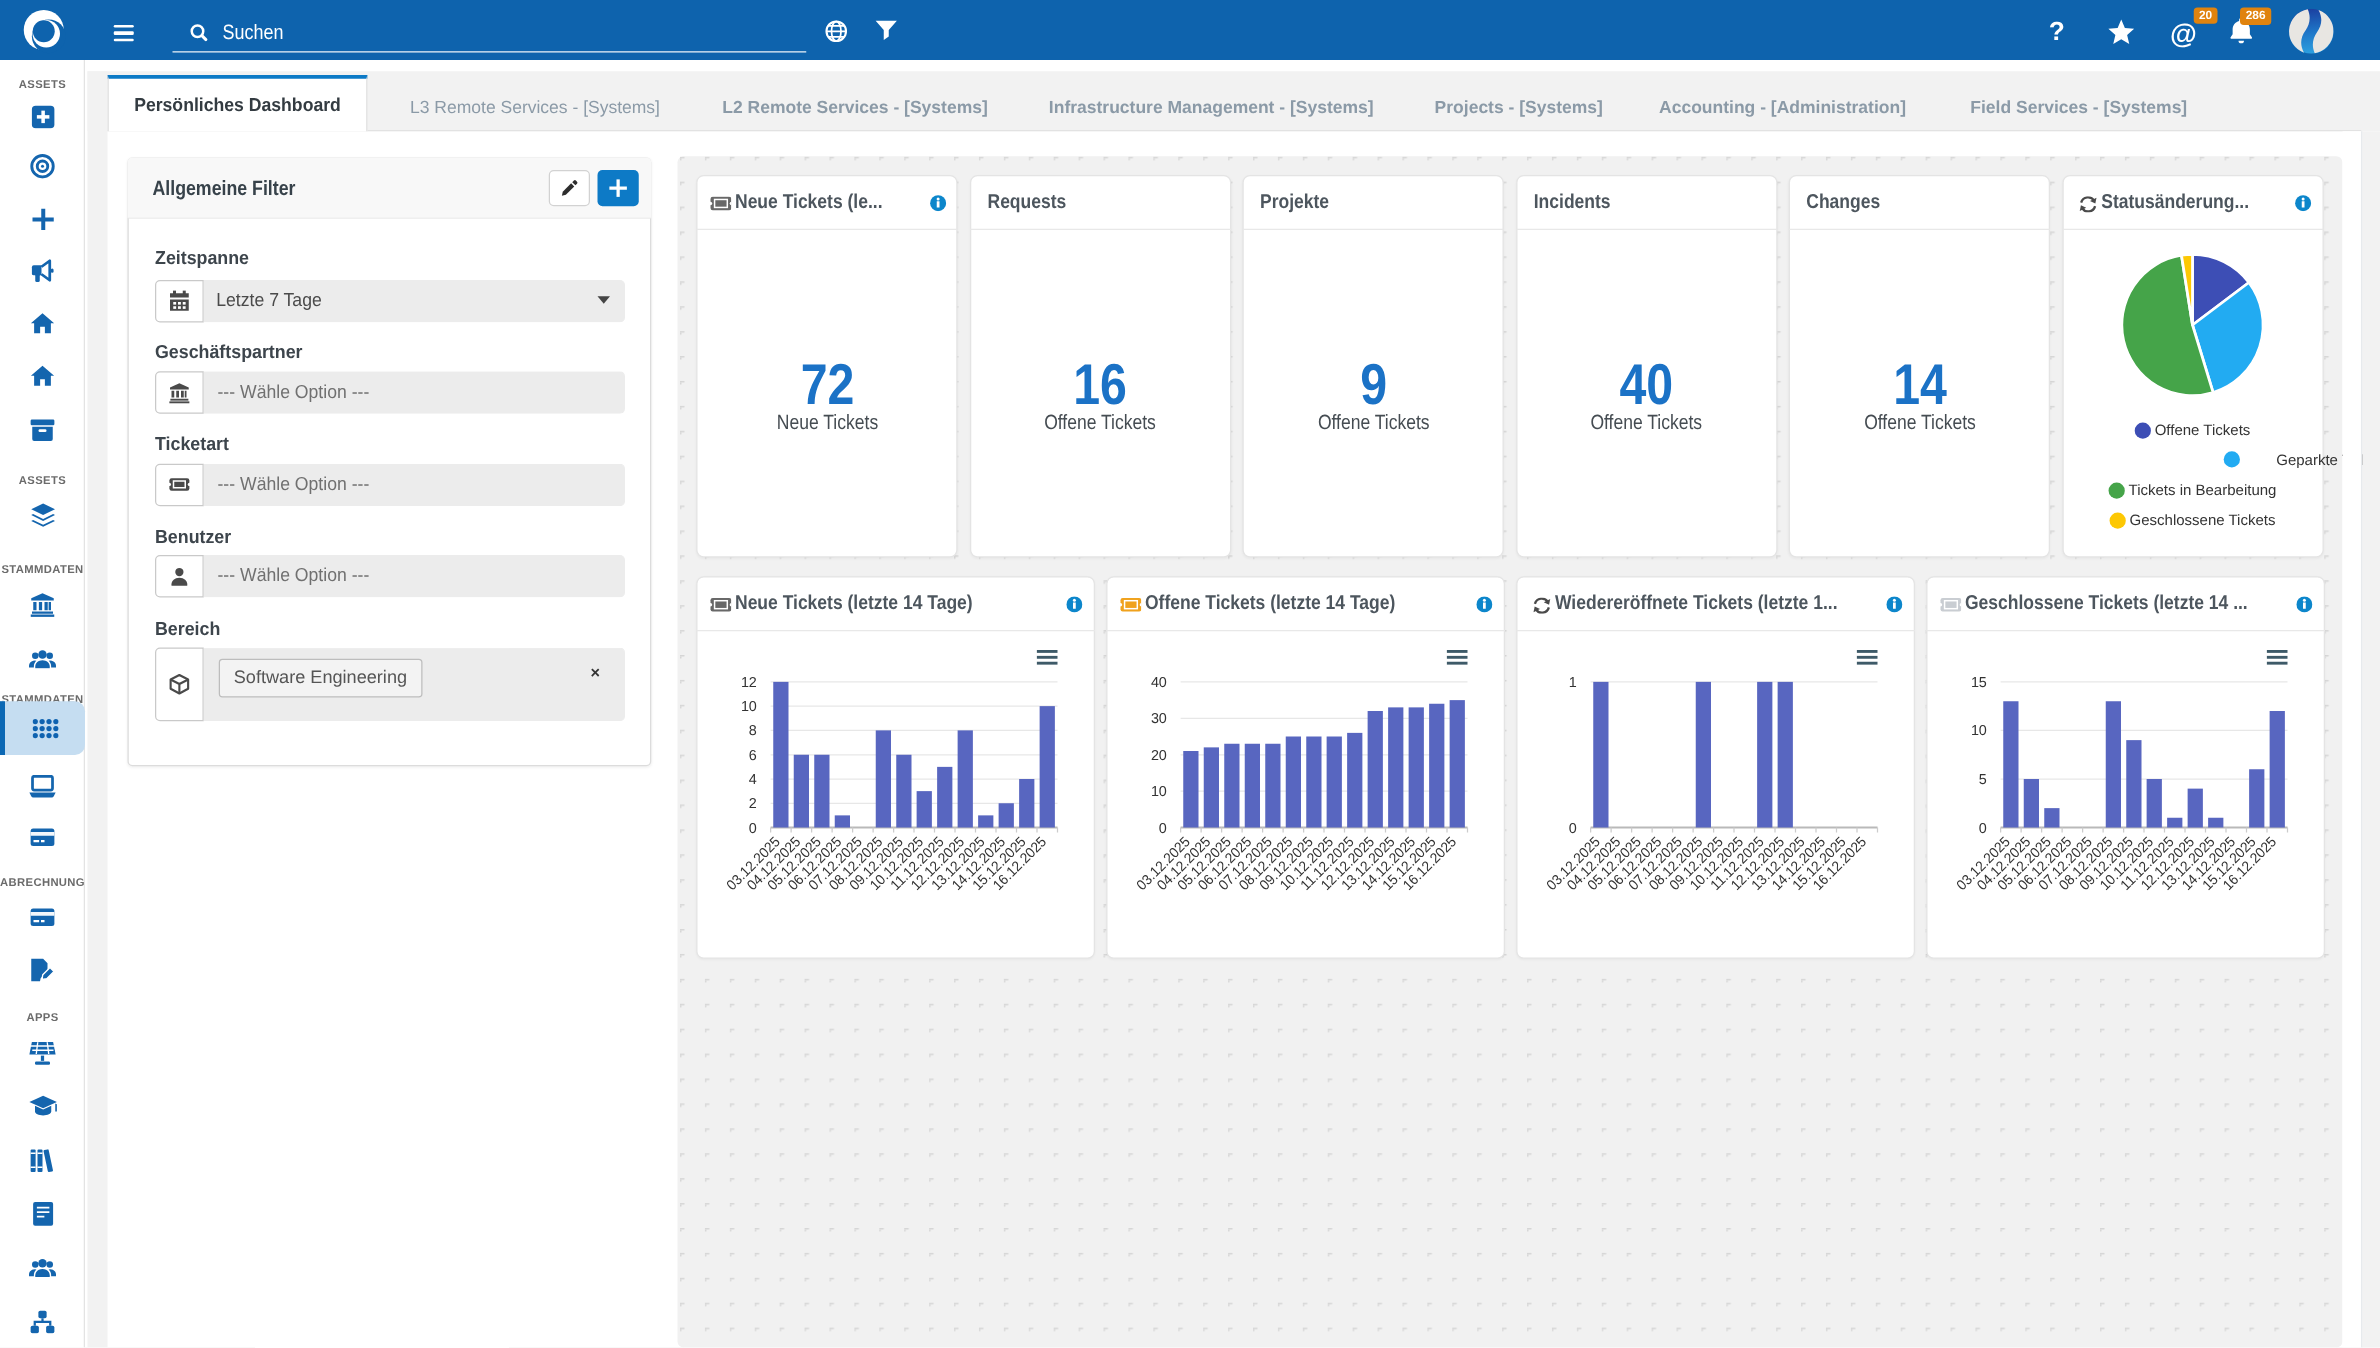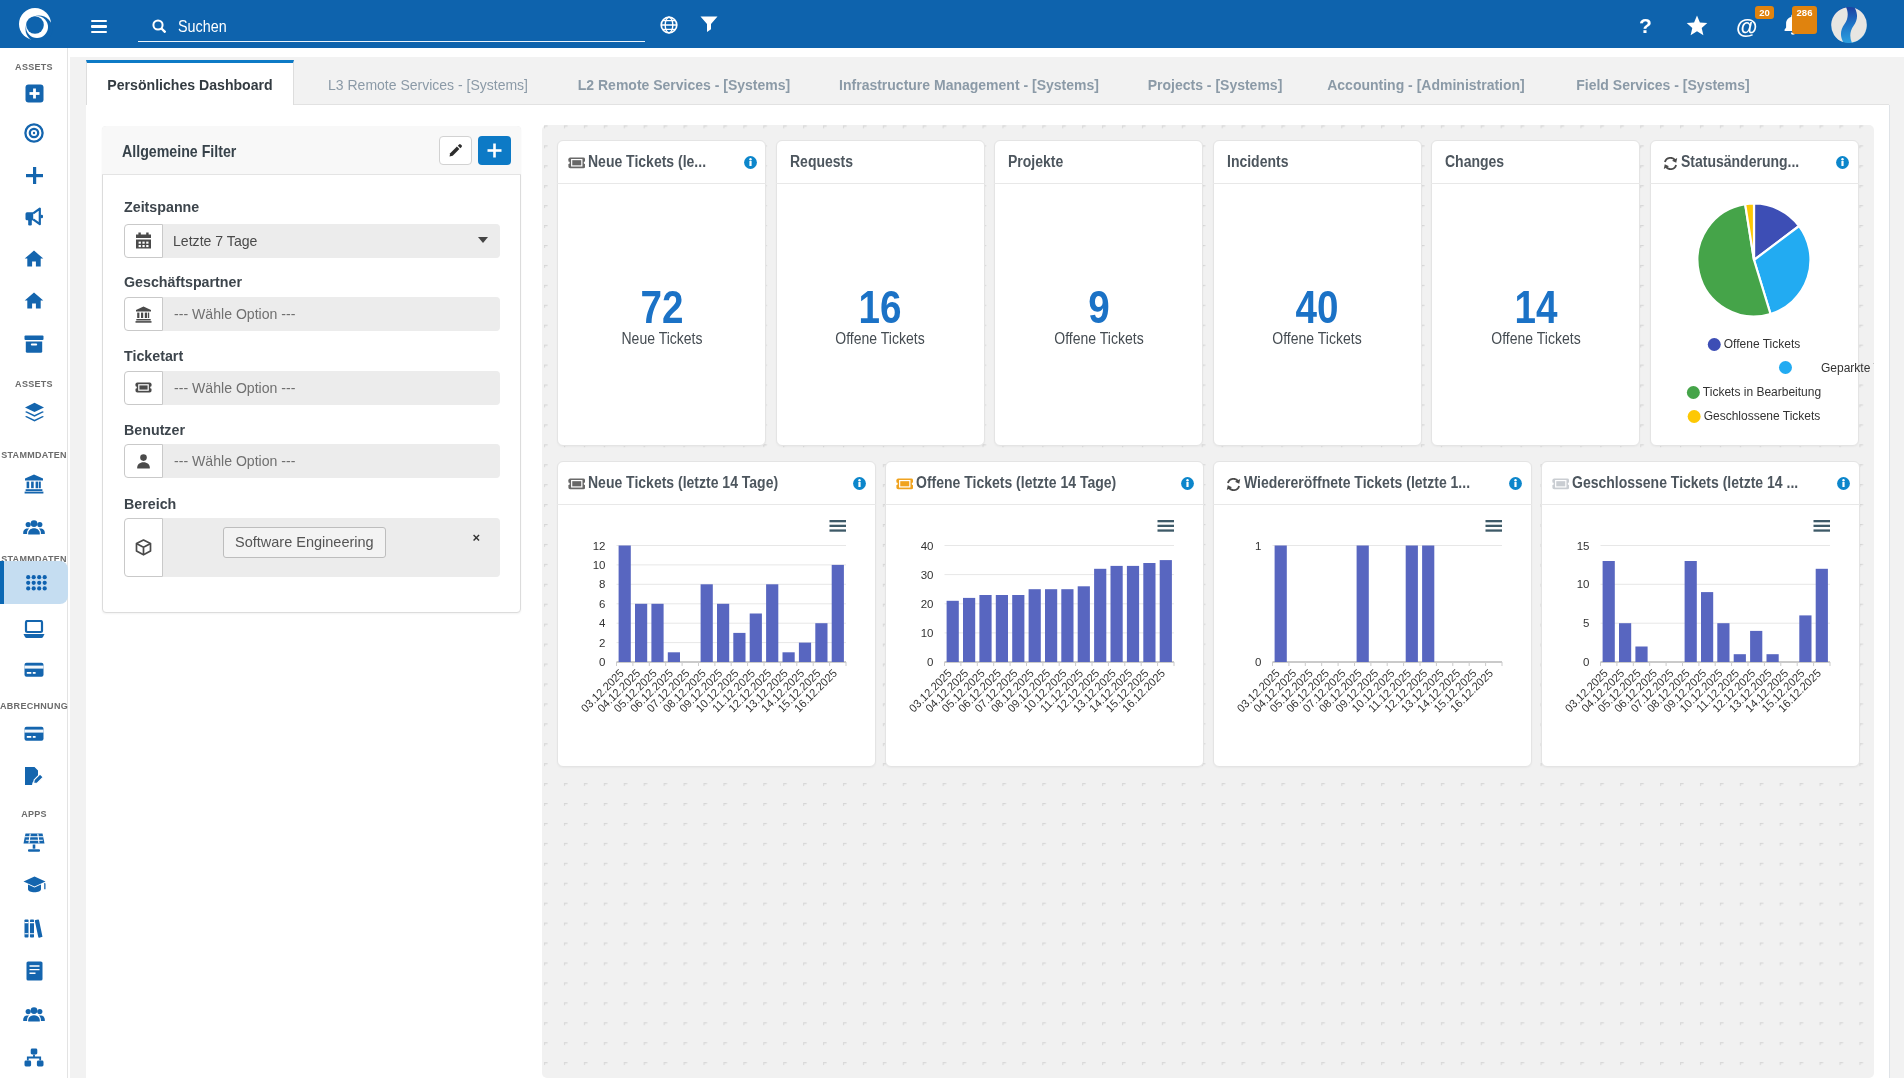--- a/index.html
+++ b/index.html
@@ -30,21 +30,21 @@
 <div style="position:absolute;left:1639px;top:14px;font-size:21px;color:#ffffff;font-weight:700;white-space:nowrap;line-height:1.15;">?</div>
 <svg style="position:absolute;left:1686px;top:15px;width:22px;height:21px;" viewBox="0 0 22 21">
     <path d="M11 0.5 L13.9 7.4 L21.3 8.0 L15.7 12.9 L17.4 20.2 L11 16.3 L4.6 20.2 L6.3 12.9 L0.7 8.0 L8.1 7.4 Z" fill="#fff"></path>
   </svg>
 <div style="position:absolute;left:1736px;top:14px;font-size:22px;color:#ffffff;font-weight:700;white-space:nowrap;line-height:1.15;">@</div>
 <div style="position:absolute;left:1755px;top:6px;width:19px;height:13px;background:#e0830e;border-radius:3px;color:#fff;font-size:9.5px;font-weight:bold;text-align:center;line-height:13px;">20</div>
 <svg style="position:absolute;left:1782px;top:13px;width:22px;height:24px;" viewBox="0 0 22 24">
     <path d="M11 1.2 c1 0 1.7 .8 1.7 1.7 v.8 c3.1 .8 5.2 3.5 5.2 6.8 v3.9 l1.6 2.4 c.4 .7 0 1.2 -.8 1.2 H3.3 c-.8 0 -1.2 -.5 -.8 -1.2 l1.6 -2.4 v-3.9 c0 -3.3 2.1 -6 5.2 -6.8 v-.8 c0 -.9 .7 -1.7 1.7 -1.7 Z" fill="#fff"></path>
     <path d="M8.8 19.5 h4.4 a2.2 2.2 0 0 1 -4.4 0 Z" fill="#fff"></path>
   </svg>
-<div style="position:absolute;left:1792px;top:6px;width:25px;height:28px;background:#e0830e;border-radius:3px;color:#fff;font-size:9.5px;font-weight:bold;text-align:center;line-height:13px;">286</div>
+<div style="position:absolute;left:1792px;top:6px;width:25px;height:14px;background:#e0830e;border-radius:3px;color:#fff;font-size:9.5px;font-weight:bold;text-align:center;line-height:13px;">286</div>
 <svg style="position:absolute;left:1831px;top:7px;width:36px;height:36px;" viewBox="0 0 36 36">
     <defs>
       <linearGradient id="avg" x1="0.4" y1="0" x2="0.5" y2="1">
         <stop offset="0" stop-color="#1b3fa0"></stop>
         <stop offset="0.5" stop-color="#1e74c6"></stop>
         <stop offset="1" stop-color="#2da0e0"></stop>
       </linearGradient>
     </defs>
     <circle cx="18" cy="18" r="18" fill="url(#avg)"></circle>
     <path d="M15.2 0.4 A18 18 0 0 0 12.2 35.1 C8.6 28.5 9.6 22.5 13.4 17.3 C17 12.3 17.8 6.3 15.2 0.4 Z" fill="#e8e6e2"></path>
@@ -638,14 +638,14 @@
   </div>
 <div style="position:absolute;left:124px;top:494.5px;font-size:15px;color:#3d454c;font-weight:700;white-space:nowrap;line-height:1.15;transform-origin:0 50%;transform:scaleX(0.95);">Bereich</div>
 <div style="position:absolute;left:124px;top:518px;width:39px;height:59px;background:#fff;border:1px solid #c9c9c9;border-radius:4px 0 0 4px;"></div>
 <svg style="position:absolute;left:135px;top:539.0px;width:17px;height:17px;" viewBox="0 0 17 17">
     <g fill="none" stroke="#4a4a4a" stroke-width="1.7" stroke-linejoin="round">
       <path d="M8.5 1 L15.5 4.6 V12 L8.5 15.8 L1.5 12 V4.6 Z"></path>
       <path d="M1.8 4.8 L8.5 8.2 L15.2 4.8 M8.5 8.2 V15.4"></path>
     </g>
   </svg>
 <div style="position:absolute;left:163px;top:518px;width:337px;height:59px;background:#ececec;border:1px solid #ececec;border-left:none;border-radius:0 4px 4px 0;">
-    <span style="position:absolute;left:12px;top:8px;height:31px;line-height:29px;padding:0 11px;background:#f3f3f3;border:1px solid #bdbdbd;border-radius:3px;font-size:14.5px;color:#555;margin-left:48px;">Software Engineering</span>
+    <span style="position:absolute;left:12px;top:8px;height:31px;line-height:29px;padding:0 11px;background:#f3f3f3;border:1px solid #bdbdbd;border-radius:3px;font-size:14.5px;color:#555;">Software Engineering</span>
     <span style="position:absolute;right:19px;top:11px;font-size:13px;color:#333;font-weight:bold;">×</span>
   </div>
 </body></html>

